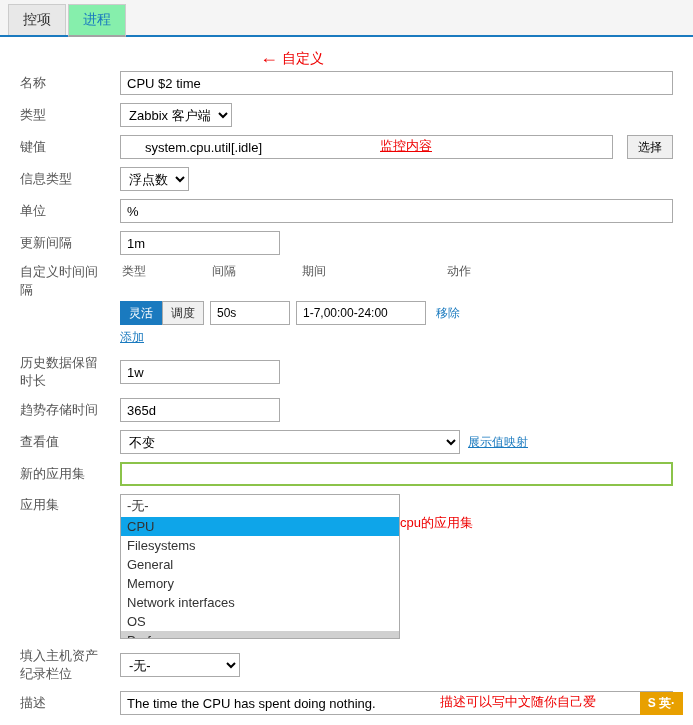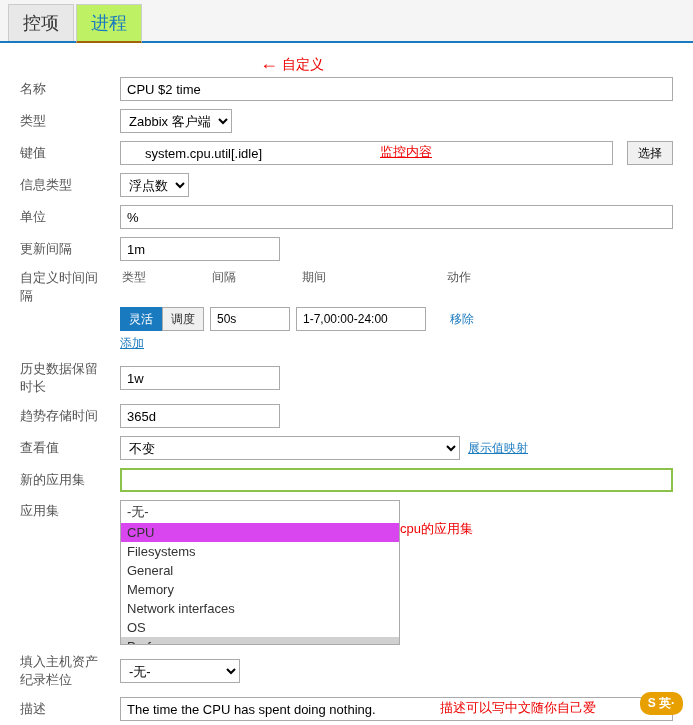--- a/index.html
+++ b/index.html
@@ -19,25 +19,25 @@
       padding: 0 8px;
     }
     .tab {
       padding: 6px 14px;
       cursor: pointer;
       border: 1px solid #ccc;
       border-bottom: none;
       margin-right: 2px;
       margin-top: 4px;
       background: #e8e8e8;
-      font-size: 18px;
+      font-size: 14px;
     }
     .tab.active {
-      background: #bef264;
-      border-bottom: 2px solid #a16207;
+      background: #86efac;
+      border-bottom: 2px solid #a3a3a3;
       margin-bottom: -2px;
       color: #1a7abf;
     }
     .main-content {
       padding: 10px 20px 10px 20px;
       position: relative;
     }
     .form-row {
       display: flex;
       align-items: center;
@@ -146,32 +146,32 @@
       border: 1px solid #aaa;
       width: 280px;
       height: 145px;
       overflow-y: auto;
       font-size: 13px;
     }
     .app-list-item {
       padding: 2px 6px;
       cursor: pointer;
     }
-    .app-list-item.selected { background: #d946ef; }
+    .app-list-item.selected { background: #0ea5e9; }
     .app-list-item.highlighted { background: #d0d0d0; }
     .bottom-logo {
       position: fixed;
       bottom: 10px;
       right: 10px;
       background: #e8a000;
       color: #fff;
       padding: 3px 8px;
       font-size: 12px;
       font-weight: bold;
-      border-radius: 10px;
+      border-radius: 0;
     }
   </style>
 </head>
 <body>
 
 <div class="tabs">
   <div class="tab">控项</div>
   <div class="tab active">进程</div>
 </div>
 
@@ -233,21 +233,21 @@
       <span>动作</span>
     </div>
   </div>
 
   <div style="display:flex; align-items:center; padding-left:100px; margin-bottom:4px;">
     <div class="flex-btn-group">
       <button class="btn-active">灵活</button>
       <button class="btn-inactive">调度</button>
     </div>
     <input class="custom-time-interval-input" type="text" value="50s" style="margin-right: 6px;">
-    <input class="custom-time-period-input" type="text" value="1-7,00:00-24:00" style="margin-right: 18px;">
+    <input class="custom-time-period-input" type="text" value="1-7,00:00-24:00" style="margin-right: 4px;">
     <a class="remove-link">移除</a>
   </div>
 
   <a class="add-link">添加</a>
 
   <div class="form-row">
     <label class="form-label">历史数据保留时长</label>
     <input class="form-input" type="text" style="max-width: 160px;" value="1w">
   </div>
 

